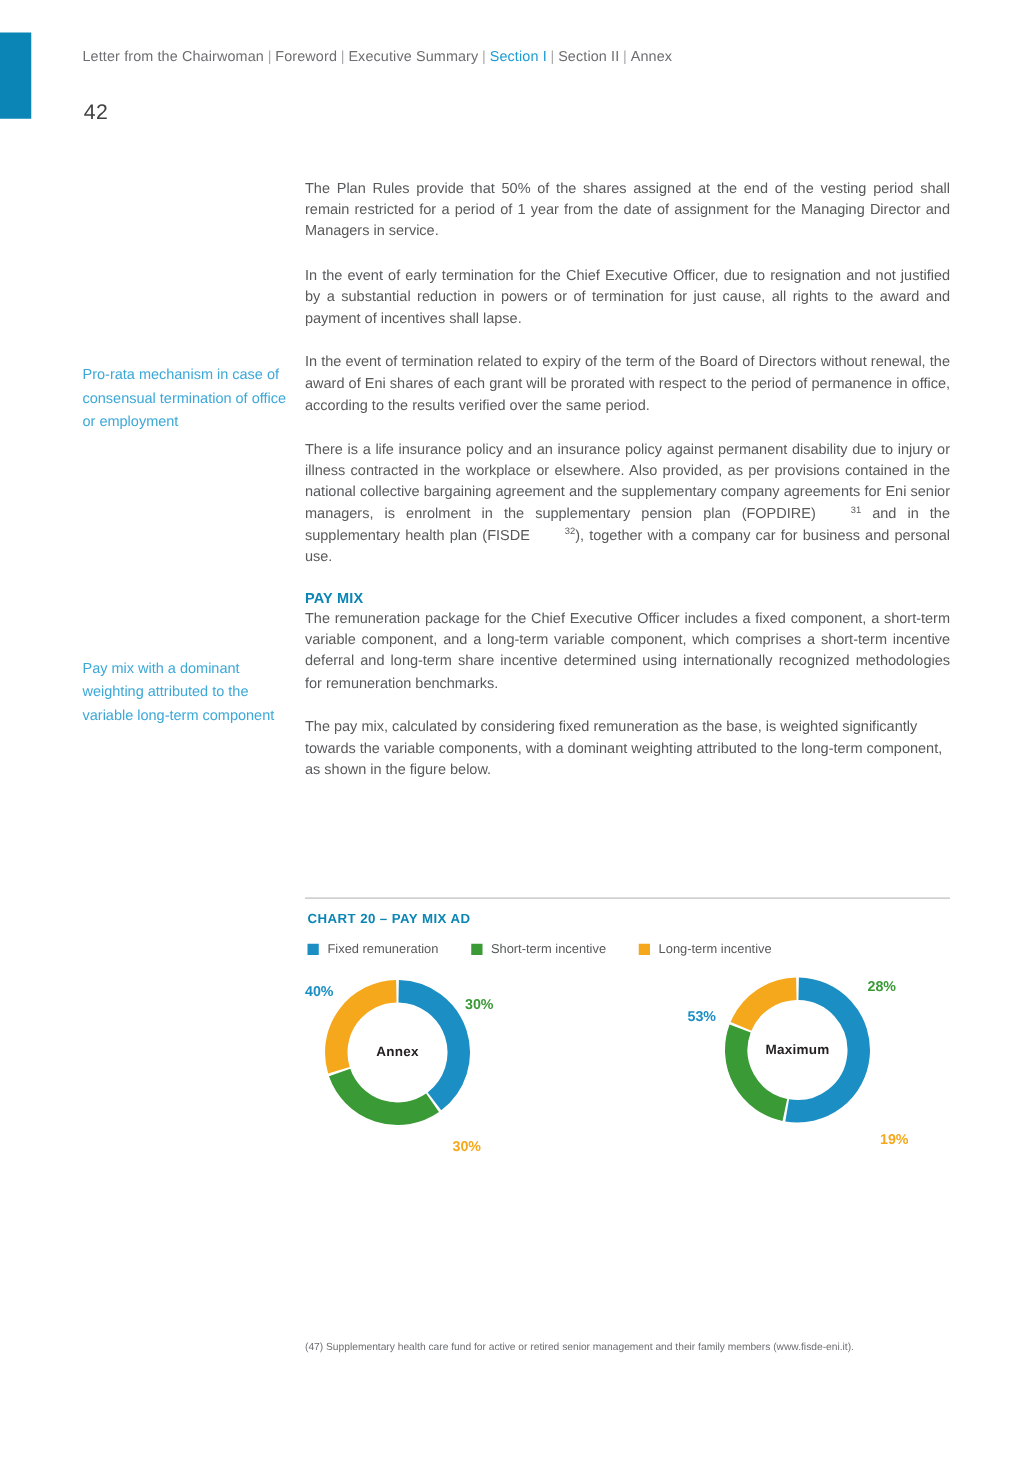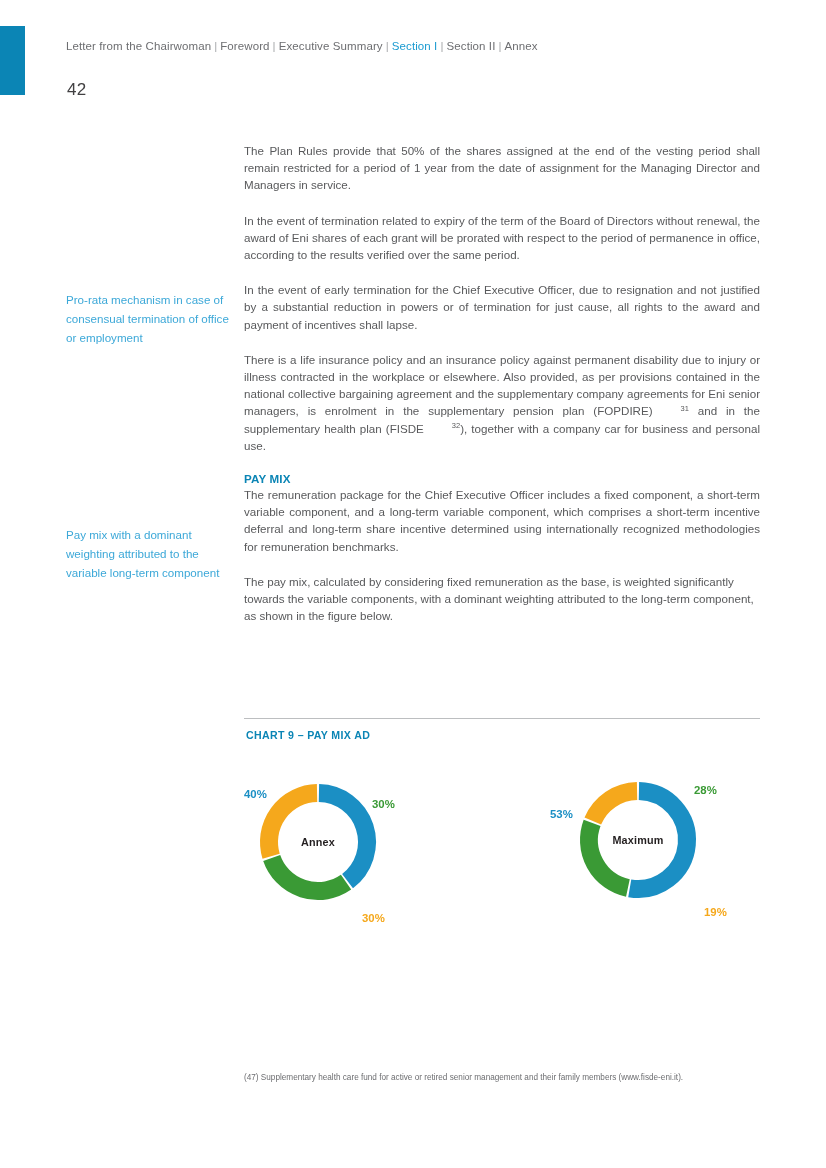--- a/index.html
+++ b/index.html
@@ -187,33 +187,47 @@
 
 <div class="header-nav" id="header-nav"><span class="nav-item">Letter from the Chairwoman</span><span class="nav-sep">|</span><span class="nav-item">Foreword</span><span class="nav-sep">|</span><span class="nav-item">Executive Summary</span><span class="nav-sep">|</span><span class="nav-item active">Section I</span><span class="nav-sep">|</span><span class="nav-item">Section II</span><span class="nav-sep">|</span><span class="nav-item">Annex</span></div>
 
 <div class="page-number">42</div>
 
 <div class="margin-note note-1">Pro-rata mechanism in case of consensual termination of office or employment</div>
 <div class="margin-note note-2">Pay mix with a dominant weighting attributed to the variable long-term component</div>
 
 <div class="content-col">
   <p>The Plan Rules provide that 50% of the shares assigned at the end of the vesting period shall remain restricted for a period of 1 year from the date of assignment for the Managing Director and Managers in service.</p>
+  <p>In the event of early termination for the Chief Executive Officer, due to resignation and not justified by a substantial reduction in powers or of termination for just cause, all rights to the award and payment of incentives shall lapse.</p>
   <p>In the event of termination related to expiry of the term of the Board of Directors without renewal, the award of Eni shares of each grant will be prorated with respect to the period of permanence in office, according to the results verified over the same period.</p>
-  <p>In the event of early termination for the Chief Executive Officer, due to resignation and not justified by a substantial reduction in powers or of termination for just cause, all rights to the award and payment of incentives shall lapse.</p>
 
   <p><span>There is a life insurance policy and an insurance policy against permanent disability due to injury or illness contracted in the workplace or elsewhere. Also provided, as per provisions contained in the national collective bargaining agreement and the supplementary company agreements for Eni senior managers, is enrolment in the supplementary pension plan (FOPDIRE)</span><sup>31</sup><span> and in the supplementary health plan (FISDE</span><sup>32</sup><span>), together with a company car for business and personal use.</span></p>
 
   <h3 class="sub-head">PAY MIX</h3>
   <p>The remuneration package for the Chief Executive Officer includes a fixed component, a short-term variable component, and a long-term variable component, which comprises a short-term incentive deferral and long-term share incentive determined using internationally recognized methodologies for remuneration benchmarks.</p>
   <p class="nojustify">The pay mix, calculated by considering fixed remuneration as the base, is weighted significantly towards the variable components, with a dominant weighting attributed to the long-term component, as shown in the figure below.</p>
 </div>
 
 <div class="chart-block">
   <div class="chart-rule"></div>
-  <div class="chart-title">CHART 9 – PAY MIX AD</div>
+  <div class="chart-title">CHART 20 – PAY MIX AD</div>
+  <div class="chart-legend" id="chart-legend">
+      <div class="legend-entry">
+        <span class="legend-swatch" style="background: rgb(27, 143, 196);"></span>
+        <span>Fixed remuneration</span>
+      </div>
+      <div class="legend-entry">
+        <span class="legend-swatch" style="background: rgb(58, 154, 53);"></span>
+        <span>Short-term incentive</span>
+      </div>
+      <div class="legend-entry">
+        <span class="legend-swatch" style="background: rgb(245, 168, 28);"></span>
+        <span>Long-term incentive</span>
+      </div>
+    </div>
 </div>
 
 <div class="donut-area" id="donut-area">
     <div class="donut-wrap target-wrap">
       <svg class="donut-svg" width="160" height="150">
         <path d="M 74.9406746775848 9.009030106039432 A 49 49 0 0 1 103.55719139951884 97.0816125124362" fill="none" stroke="#1b8fc4" stroke-width="18"></path>
         <path d="M 102.0351477988303 98.18744191781484 A 49 49 0 0 1 27.697503304280993 74.0336770499761" fill="none" stroke="#3a9a35" stroke-width="18"></path>
         <path d="M 27.11613438117724 72.24440748631439 A 49 49 0 0 1 73.05932532241516 9.009030106039432" fill="none" stroke="#f5a81c" stroke-width="18"></path>
       </svg>
       <div class="donut-center-label" style="top: 52px; width: 148px;">Annex</div>

